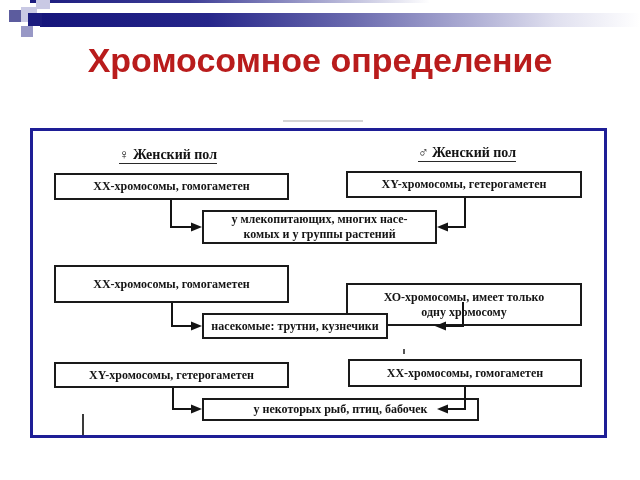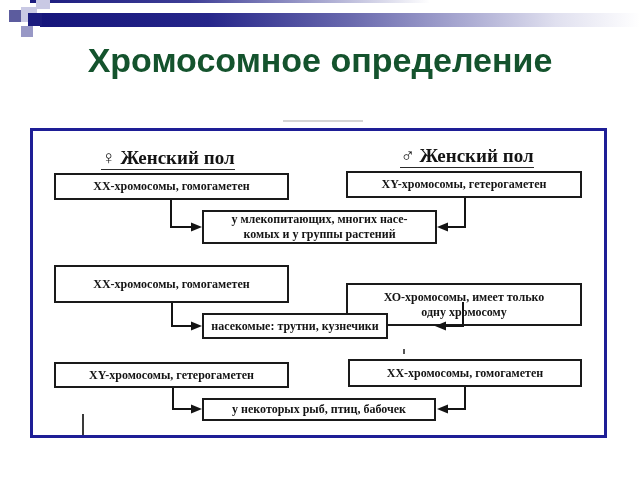--- a/index.html
+++ b/index.html
@@ -18,53 +18,53 @@
   }
   .sq{position:absolute;}
   .sq-a{left:36px;top:0;width:14px;height:9px;background:#c9c9e4;}
   .sq-c{left:21px;top:7px;width:16px;height:15px;background:#c9c9e4;}
   .sq-b{left:9px;top:10px;width:12px;height:12px;background:#5c5c9e;}
   .sq-d{left:28px;top:13px;width:14px;height:13px;background:#1b1b7e;}
   .sq-e{left:21px;top:26px;width:12px;height:11px;background:#9898c6;}
   
   .slide-title{
     position:absolute;left:0;top:42px;width:640px;
-    text-align:center;color:#14532d;
+    text-align:center;color:#b91c1c;
     font-family:"Liberation Sans", sans-serif;
     font-weight:700;font-size:34px;line-height:37px;
   }
   
   .panel{
     position:absolute;left:30px;top:128px;width:577px;height:310px;
     border:3px solid #1e1e96;background:#ffffff;box-sizing:border-box;
   }
   .panel-inner{position:absolute;left:0;top:0;width:571px;height:304px;}
   .hdr{
-    position:absolute;font-weight:700;font-size:19px;color:#141414;
+    position:absolute;font-weight:700;font-size:14px;color:#141414;
     text-align:center;white-space:nowrap;
   }
   .hdr .u{border-bottom:1.5px solid #2a2a2a;padding-bottom:1px;}
   .hdr-female{left:45px;top:16px;width:180px;}
   .hdr-male{left:344px;top:14px;width:180px;}
   .gsym{font-weight:700;}
   .dbox{
     position:absolute;border:2px solid #1a1a1a;background:#fff;box-sizing:border-box;
     display:flex;align-items:center;justify-content:center;
     font-weight:700;font-size:12px;color:#141414;text-align:center;
     line-height:15px;white-space:pre-line;
   }
   .b-l1{left:21px;top:42px;width:235px;height:27px;}
   .b-r1{left:313px;top:40px;width:236px;height:27px;}
   .b-m1{left:169px;top:79px;width:235px;height:34px;}
   .b-l2{left:21px;top:134px;width:235px;height:38px;}
   .b-r2{left:313px;top:128px;width:236px;height:43px;margin-top:24px;}
   .b-m2{left:169px;top:182px;width:186px;height:26px;}
   .b-l3{left:21px;top:231px;width:235px;height:26px;}
   .b-r3{left:315px;top:228px;width:234px;height:28px;}
-  .b-m3{left:169px;top:267px;width:234px;height:23px;}
+  .b-m3{left:169px;top:267px;width:277px;height:23px;}
   .arrows{position:absolute;left:0;top:0;}
   
   .artifact{position:absolute;background:#b0b0b0;}
   .art-topline{left:283px;top:120px;width:80px;height:2px;opacity:.55;}
   .art-tick{left:403px;top:349px;width:2px;height:5px;background:#444;opacity:.9;}
   .art-vline{left:82px;top:414px;width:2px;height:21px;background:#3a3a3a;}
 </style>
 </head>
 <body>
 

